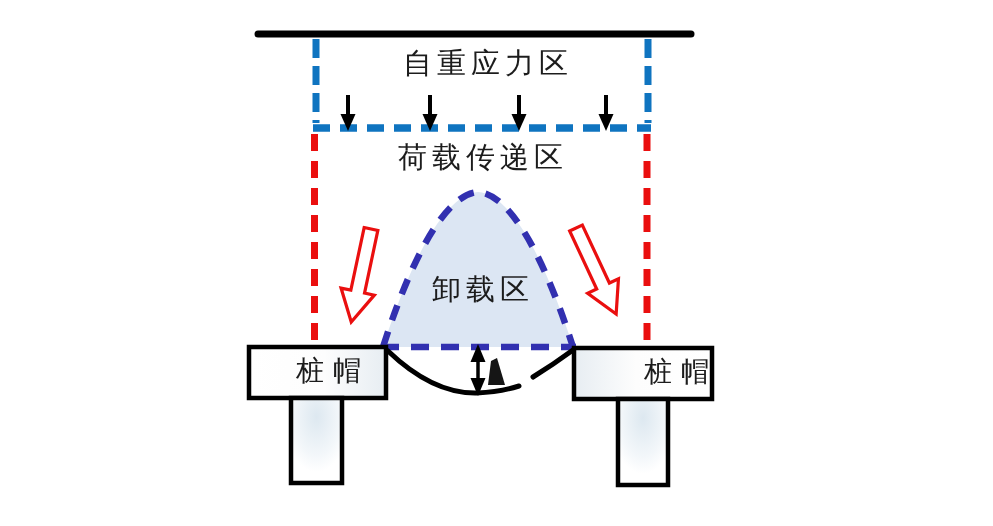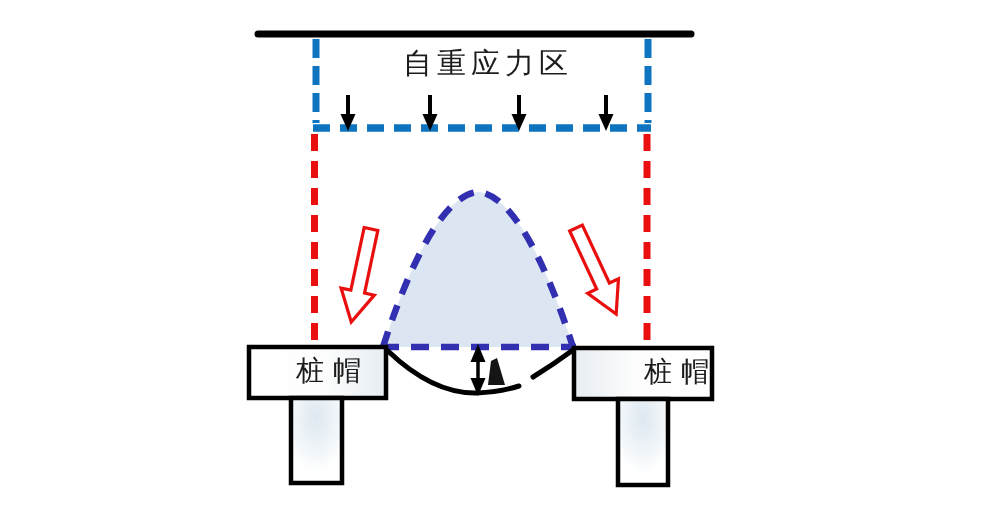--- a/index.html
+++ b/index.html
@@ -96,15 +96,17 @@
     <polygon points="488,385 505,385 497,358 491,361" fill="#151515"></polygon>
 
     <rect x="249" y="347" width="137" height="51" fill="url(#capfillL)" stroke="#000000" stroke-width="4.5"></rect>
     <rect x="574" y="348" width="138" height="51" fill="url(#capfillR)" stroke="#000000" stroke-width="4.5"></rect>
 
     <rect x="291" y="398" width="51" height="85" fill="url(#pilefill)" stroke="#000000" stroke-width="4.5"></rect>
     <rect x="618" y="399" width="50" height="86" fill="url(#pilefill)" stroke="#000000" stroke-width="4.5"></rect>
   </svg>
 
   <div class="lbl" style="left:488px;top:52px;margin-top:11px;">自重应力区</div>
+  <div class="lbl" style="left:483px;top:157px;">荷载传递区</div>
+  <div class="lbl" style="left:483px;top:289px;">卸载区</div>
   <div class="lbl cap" style="left:300px;top:371px;">桩帽</div>
   <div class="lbl cap" style="left:648px;top:372px;">桩帽</div>
 </div>
 
 </body></html>

